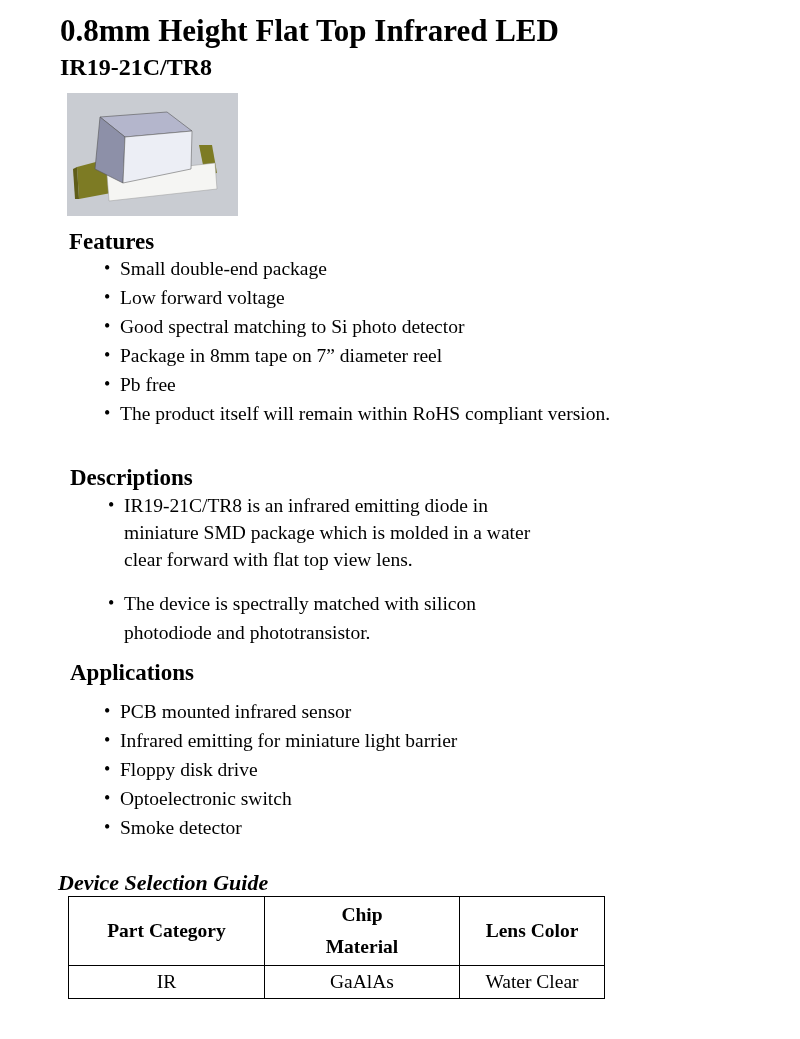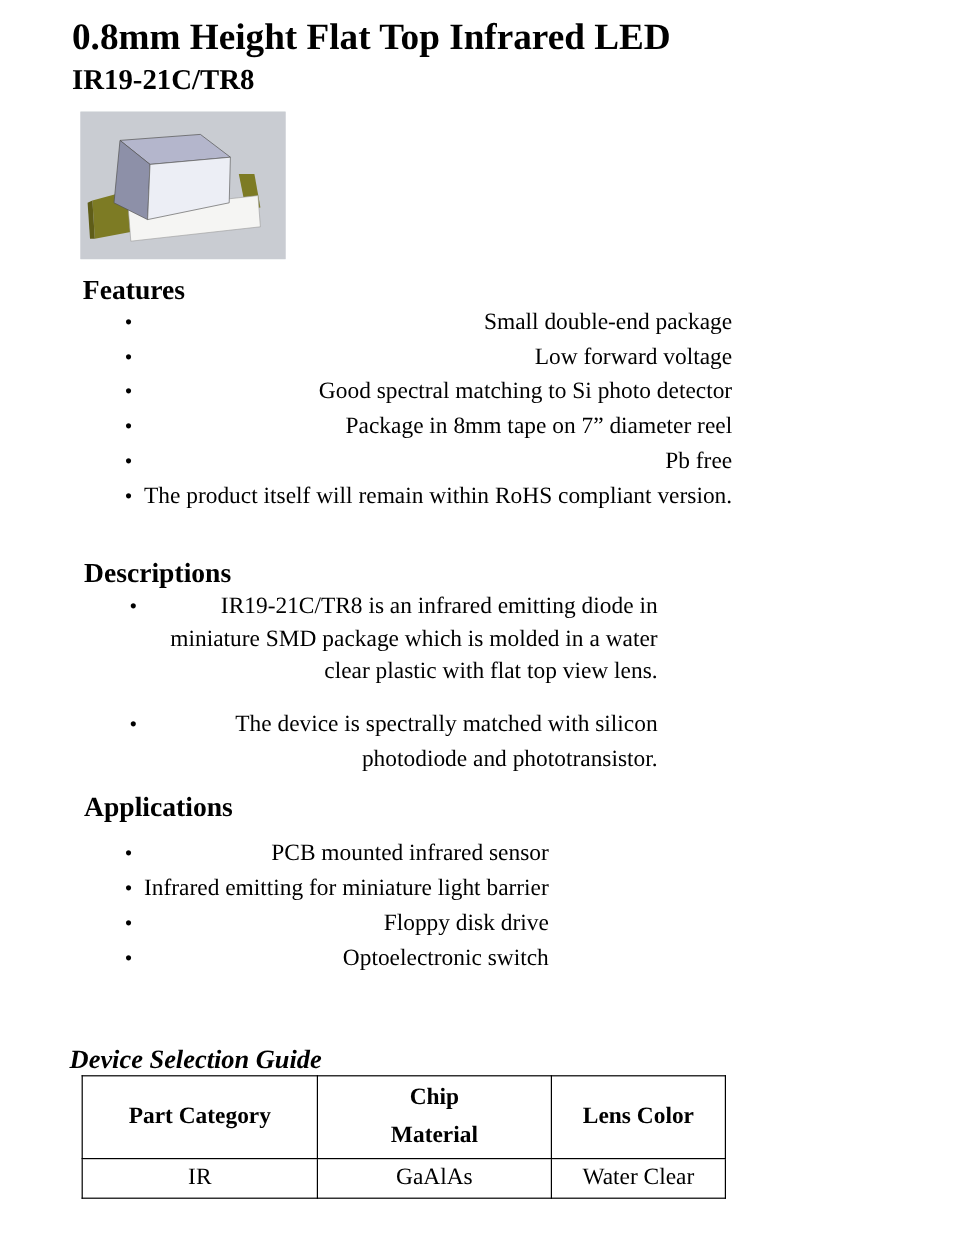--- a/index.html
+++ b/index.html
@@ -15,21 +15,21 @@
     position: absolute; left: 60px; top: 52px;
     font-size: 24px; font-weight: bold; line-height: 30px; margin: 0;
   }
   .product-image {
     position: absolute; left: 67px; top: 93px; width: 171px; height: 123px;
     background: #c9ccd2;
   }
   .section-heading {
     position: absolute; font-size: 23px; font-weight: bold; margin: 0; line-height: 28px;
   }
-  ul.bullets { position: absolute; list-style: none; margin: 0; padding: 0; text-align: right; }
+  ul.bullets { position: absolute; list-style: none; margin: 0; padding: 0; }
   ul.bullets li {
     position: relative; font-size: 19.5px; line-height: 29px; padding-left: 16px; white-space: nowrap;
   }
   ul.bullets li::before {
     content: "\2022"; position: absolute; left: 0; top: 0; font-size: 18px;
   }
   ul.desc li { white-space: normal; line-height: 27px; }
   ul.desc li + li { margin-top: 16px; }
   .table-heading {
     position: absolute; left: 58px; top: 870px; font-size: 22px; font-weight: bold; margin: 0; line-height: 26px; font-style: italic;
@@ -76,30 +76,31 @@
   <li>Small double-end package</li>
   <li>Low forward voltage</li>
   <li>Good spectral matching to Si photo detector</li>
   <li>Package in 8mm tape on 7” diameter reel</li>
   <li>Pb free</li>
   <li>The product itself will remain within RoHS compliant version.</li>
 </ul>
 
 <h3 class="section-heading" style="left:70px; top:464px;">Descriptions</h3>
 <ul class="bullets desc" style="left:108px; top:492px; width:440px;">
-  <li>IR19-21C/TR8 is an infrared emitting diode in miniature SMD package which is molded in a water clear plastic with flat top view lens.</li>
+  <li>IR19-21C/TR8 is an infrared emitting diode in miniature SMD package which is molded in a water clear forward with flat top view lens.</li>
   <li style="line-height:29px;">The device is spectrally matched with silicon photodiode and phototransistor.</li>
 </ul>
 
 <h3 class="section-heading" style="left:70px; top:659px;">Applications</h3>
 <ul class="bullets" style="left:104px; top:685px;margin-top:12px;">
   <li>PCB mounted infrared sensor</li>
   <li>Infrared emitting for miniature light barrier</li>
   <li>Floppy disk drive</li>
   <li>Optoelectronic switch</li>
+  <li>Smoke detector</li>
 </ul>
 
 <h3 class="table-heading">Device Selection Guide</h3>
 <table class="guide">
   <thead>
     <tr>
       <th class="c1">Part Category</th>
       <th class="c2">
         <div>Chip</div>
         <div>Material</div>

